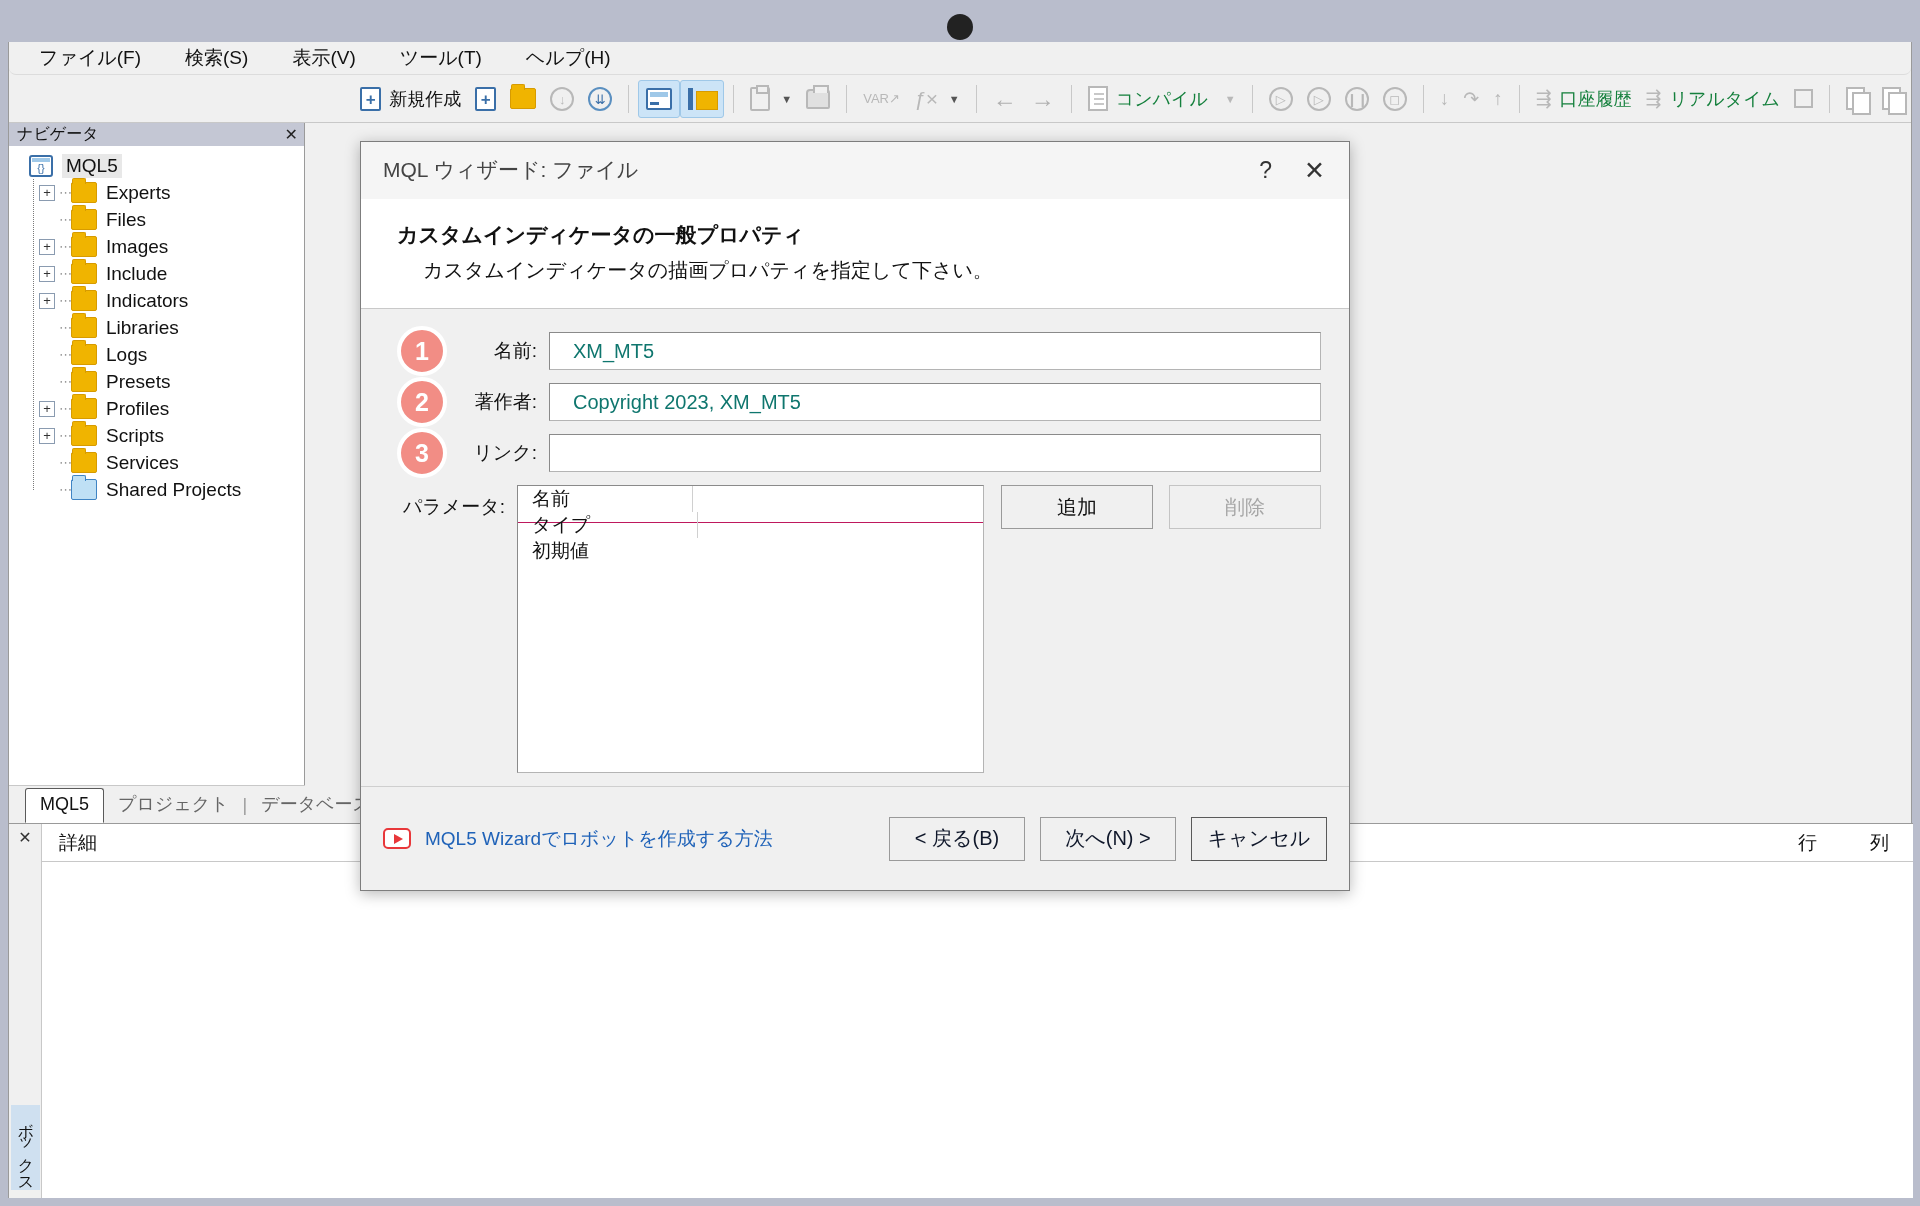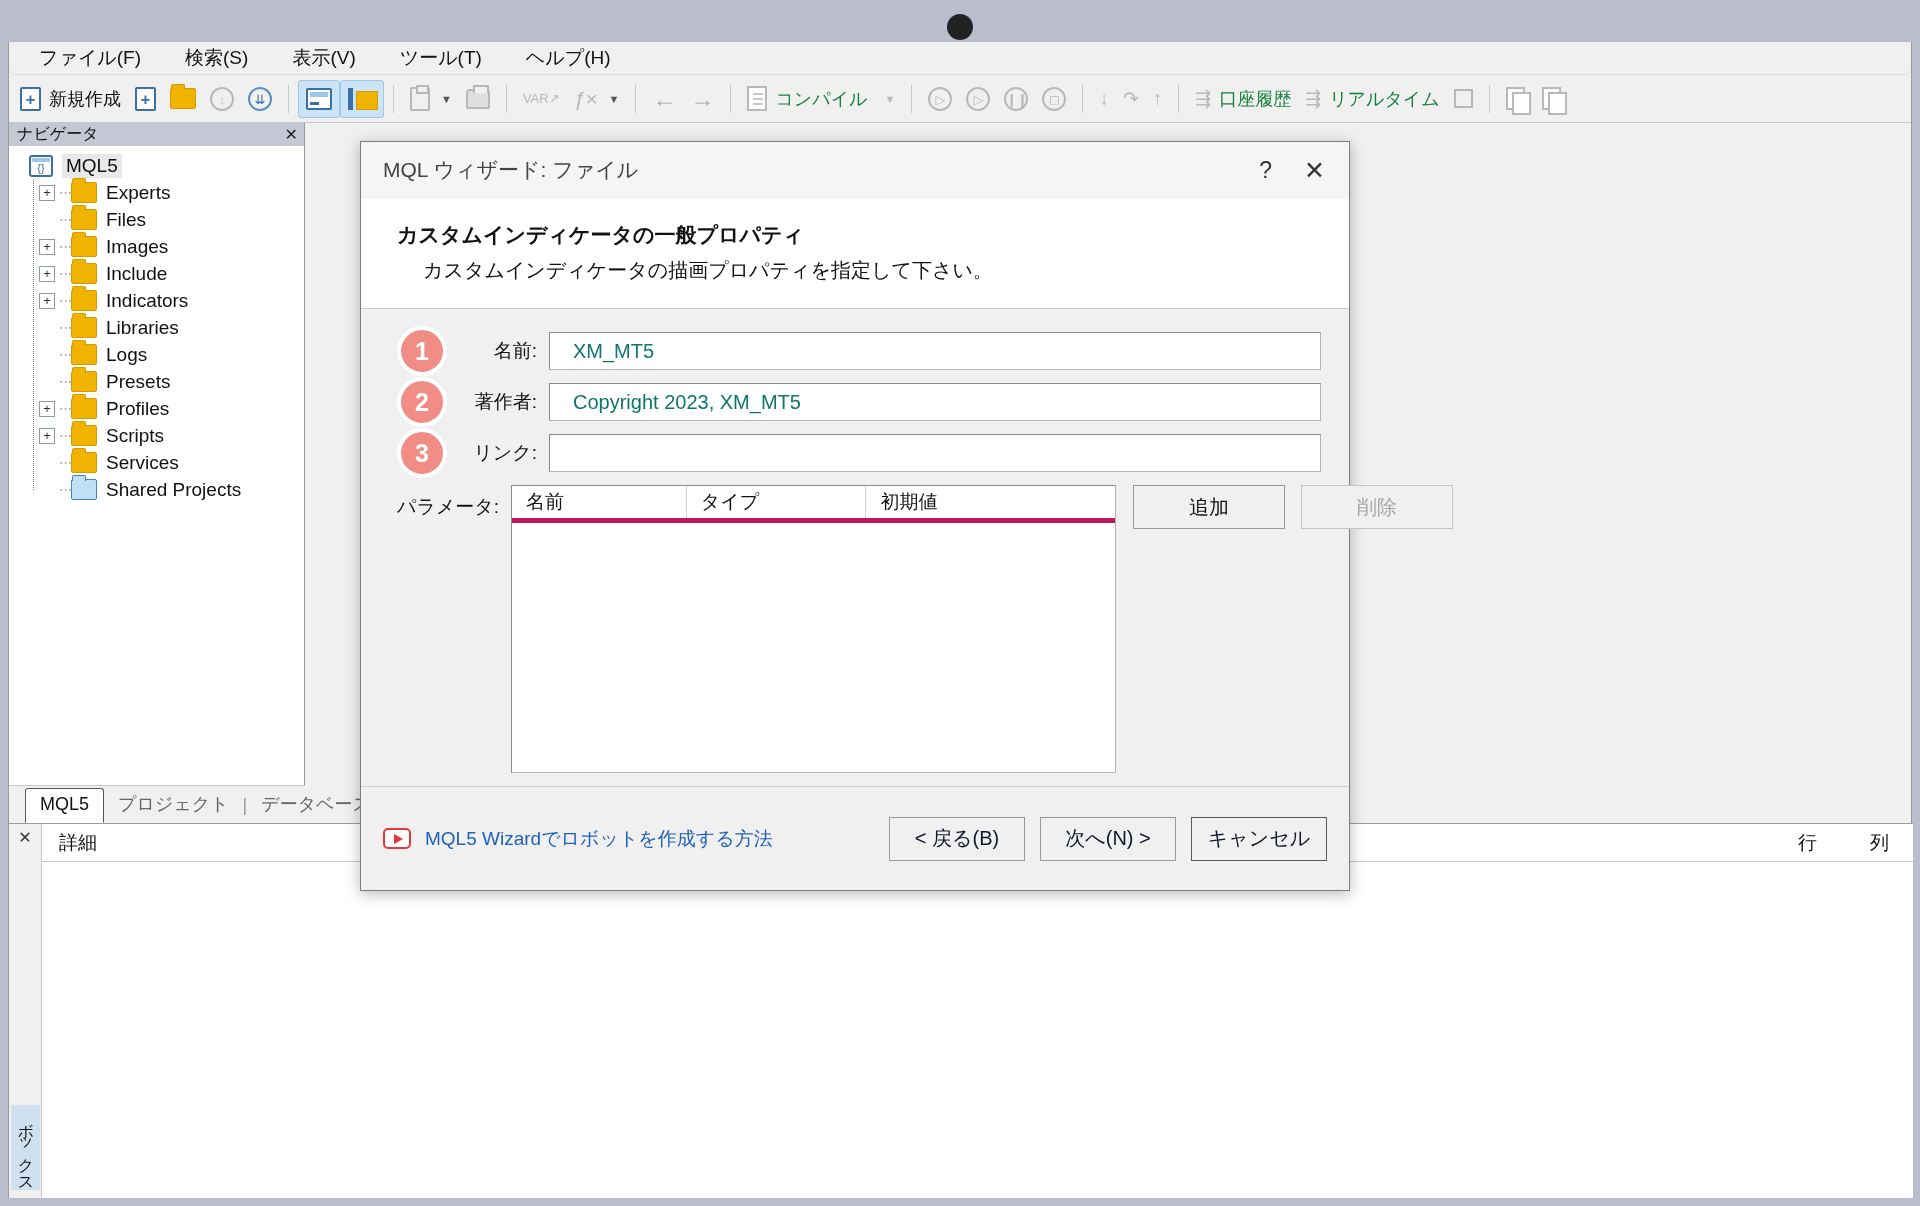--- a/index.html
+++ b/index.html
@@ -50,22 +50,23 @@
     padding: 3px 12px; margin-right: 20px;
     white-space: nowrap;
   }
 
   
   .toolbar {
     position: absolute; left: 0; top: 33px; width: 100%; height: 48px;
     background: #f0f0f0;
     border-bottom: 1px solid #c8c8c8;
     display: flex; align-items: center;
-    padding-left: 4px;
+    padding-left: 12px;
     overflow: hidden;
+    justify-content: flex-end;
   }
   .tb-btn {
     display: flex; align-items: center; gap: 8px;
     height: 38px; padding: 0 7px; border-radius: 3px;
     white-space: nowrap;
   }
   .tb-btn.active { background: #cce4f7; border: 1px solid #9fc8e8; }
   .tb-btn .lbl { font-size: 18px; color: #111; }
   .tb-btn.dim .lbl { color: #15803d; }
   .tb-sep {
@@ -316,21 +317,21 @@
 
   .prow { display: flex; align-items: flex-start; margin-top: 11px; }
   .plabel {
     width: 152px; text-align: right; padding-right: 12px; padding-top: 9px;
     font-size: 19px; color: #111; white-space: nowrap;
   }
   .ptable {
     width: 605px; height: 288px; background: #fff;
     border: 1px solid #b4b4b4; border-top-color: #8a8a8a; border-left-color: #8a8a8a;
   }
-  .ptable-head { display: flex; height: 37px; border-bottom: 5px solid #be185d; }
+  .ptable-head { display: flex; height: 37px; border-bottom: 1px solid #be185d; flex-direction: column; }
   .pth {
     display: flex; align-items: center;
     padding-left: 14px; font-size: 19px; color: #111;
     border-right: 1px solid #d0d0d0;
   }
   .pth.c0 { width: 175px; }
   .pth.c1 { width: 180px; }
   .pth.c2 { width: 249px; border-right: none; }
   .pbtns { margin-left: 17px; display: flex; flex-direction: row; gap: 16px; }
   .pbtn {

